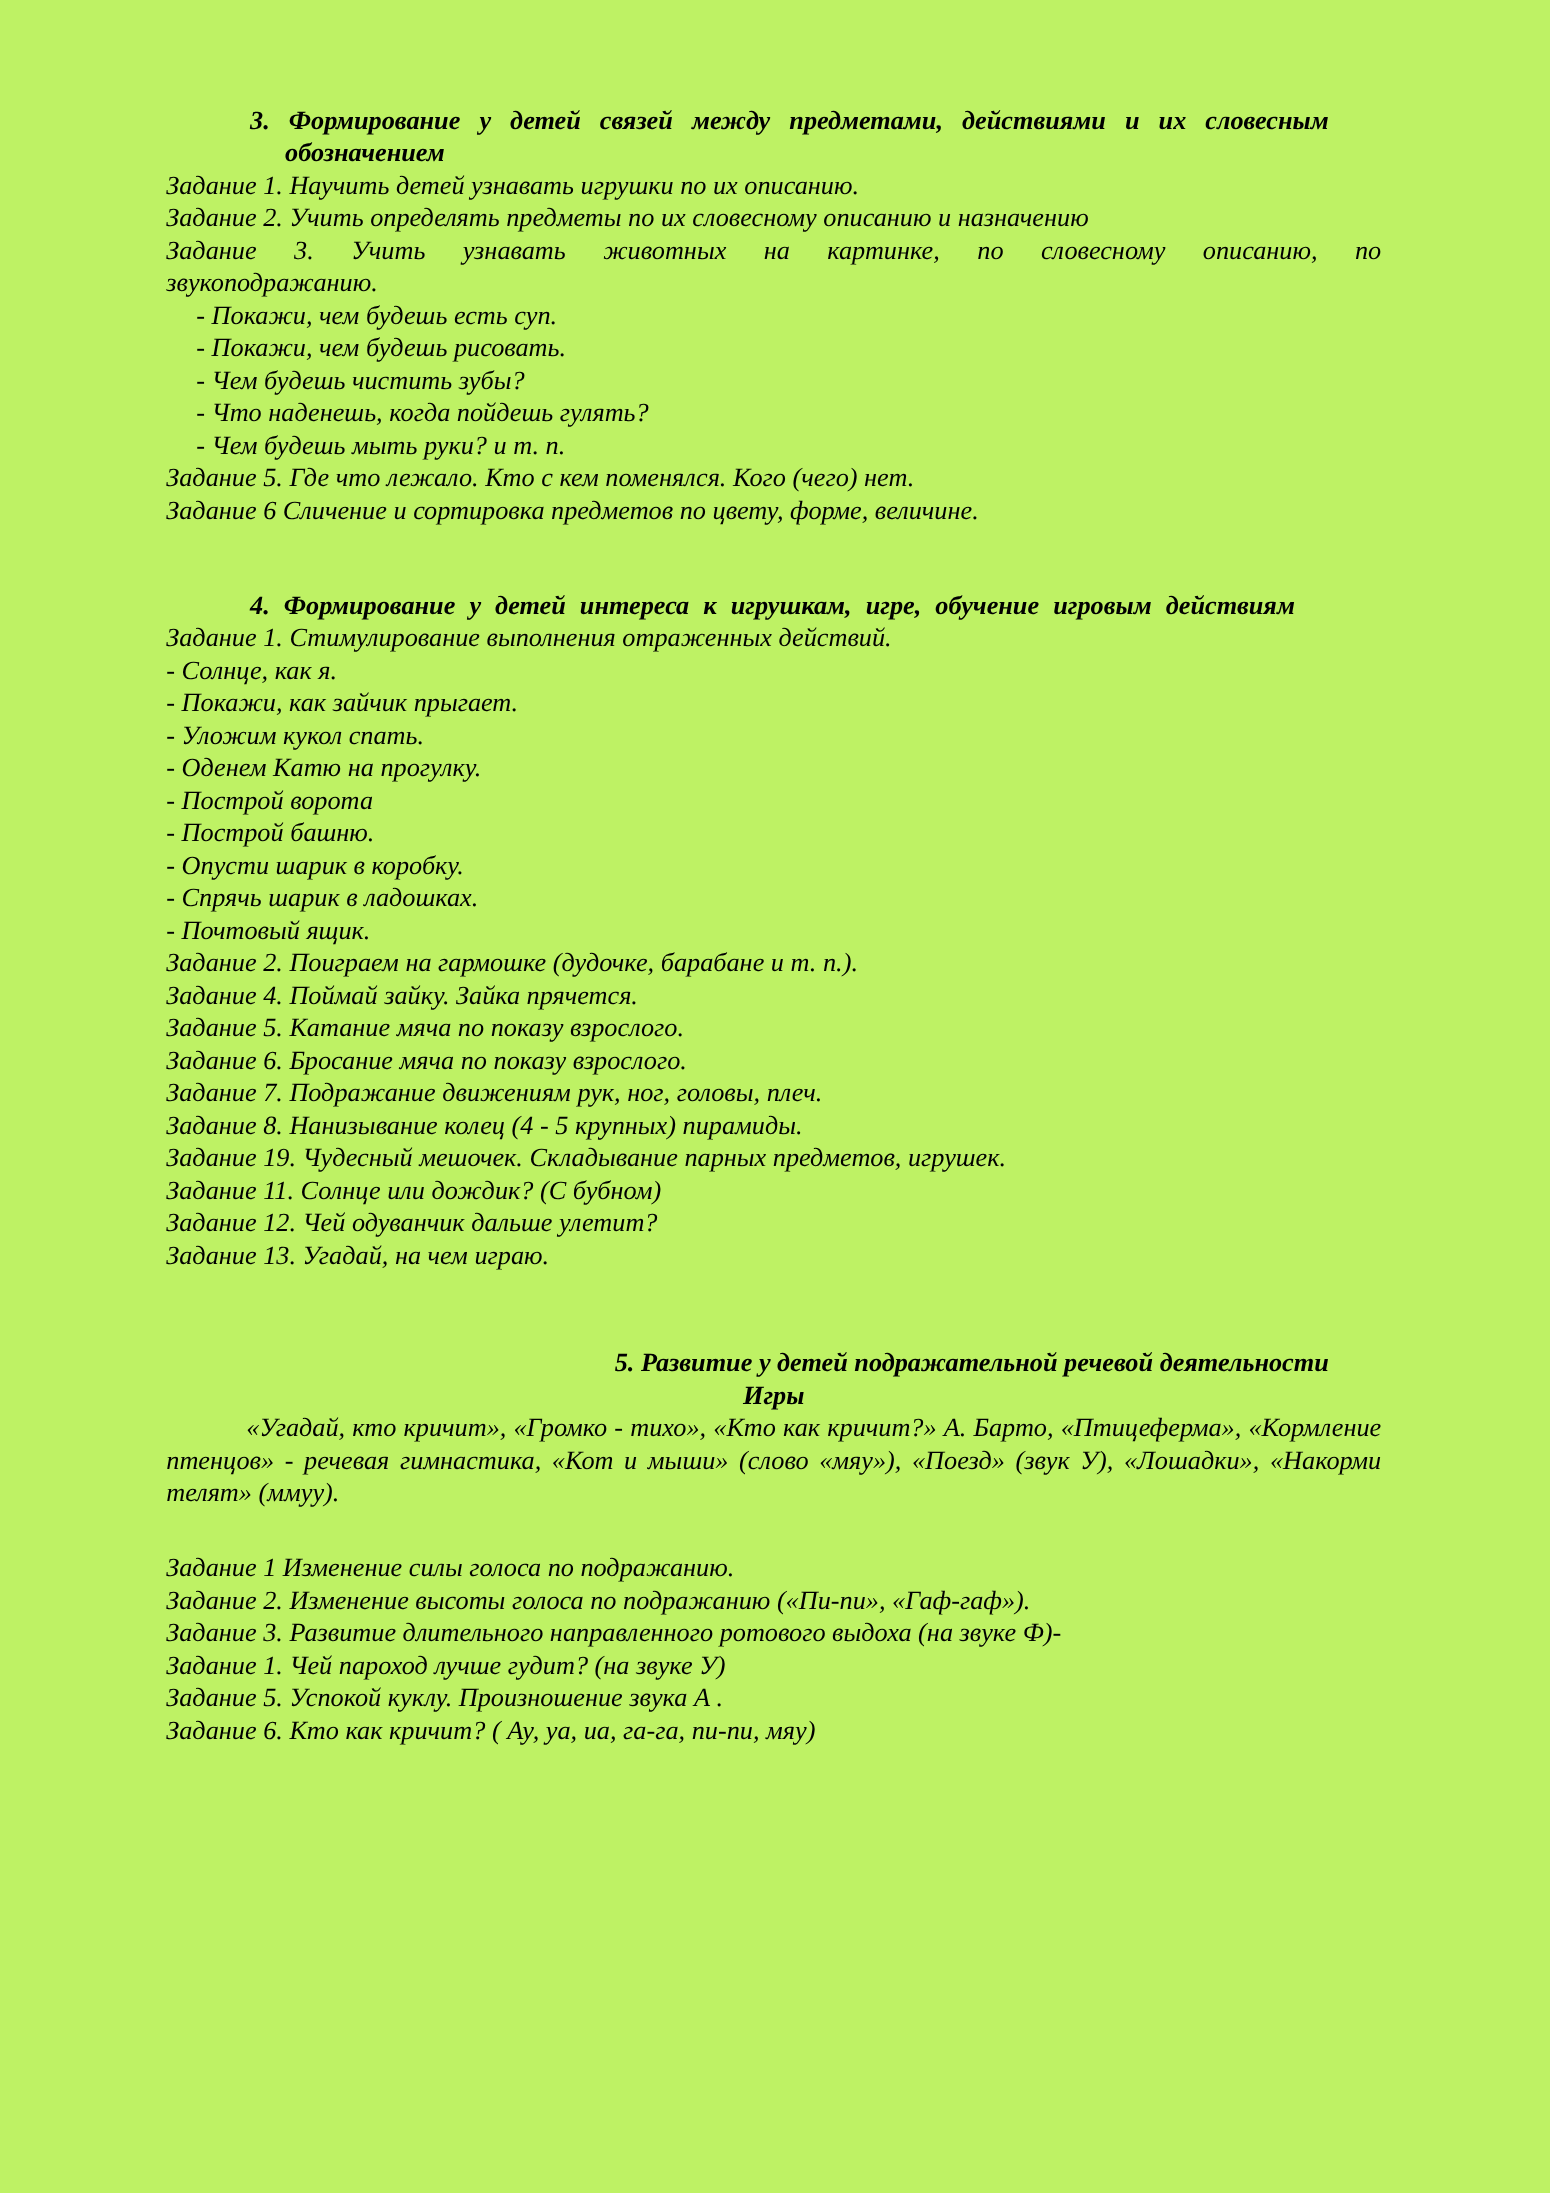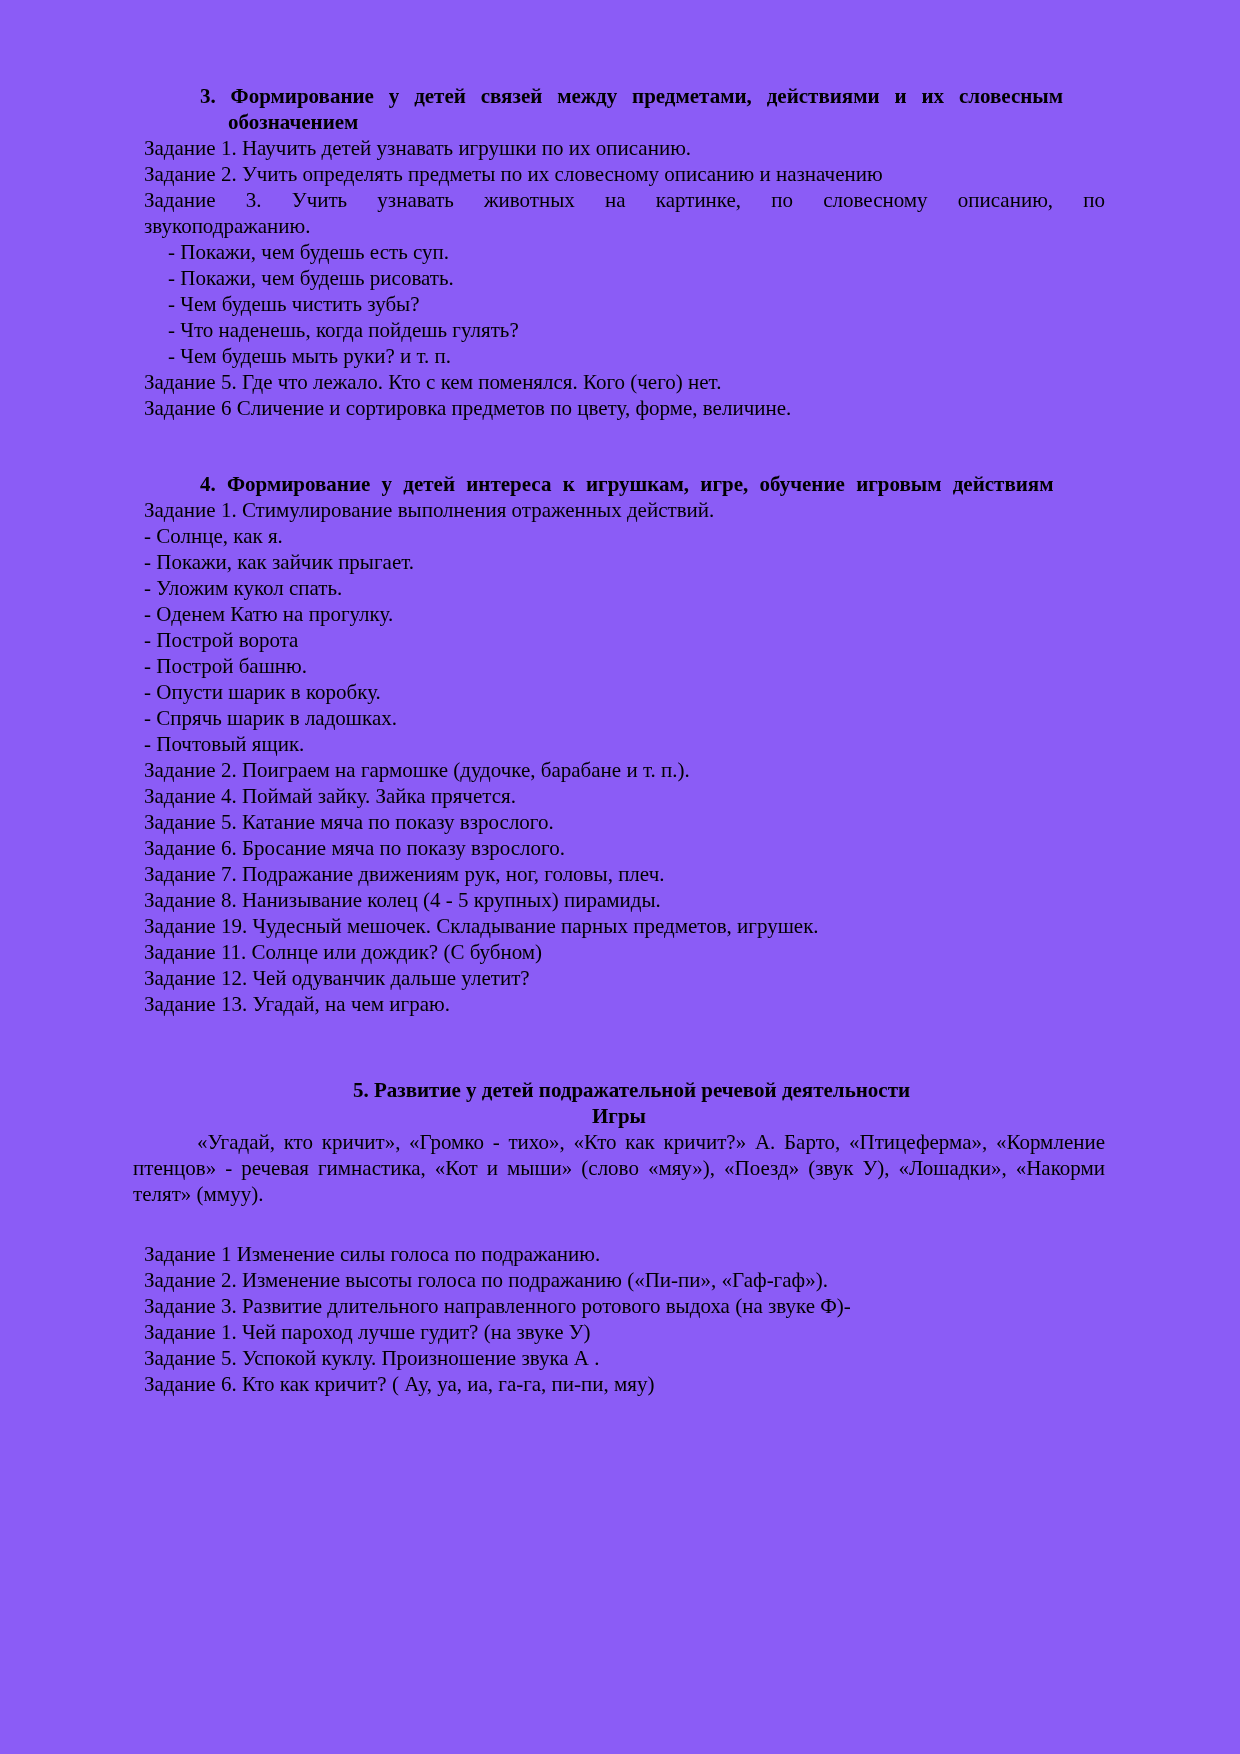--- a/index.html
+++ b/index.html
@@ -5,47 +5,48 @@
   html, body {
     margin: 0;
     padding: 0;
     background: #ffffff;
   }
   .page {
     position: relative;
     width: 1240px;
     height: 1754px;
     margin: 0 auto;
-    background: #8b5cf6;
+    background: #bef264;
     box-sizing: border-box;
     padding: 83px 135px 40px 133px;
     font-family: "Liberation Serif", "DejaVu Serif", serif;
     font-size: 21px;
     line-height: 26px;
     color: #000000;
     overflow: hidden;
+    font-style: italic;
   }
   p { margin: 0; }
 
   
   .sec-heading {
     font-weight: bold;
     margin-left: 95px;
     text-indent: -28px;
     width: 835px;
     text-align: justify;
   }
   .sec-heading.spread {
     word-spacing: 6px;
   }
   .sec-heading.plain {
-    text-align: center;
+    text-align: right;
   }
 
-  .line { text-align: left; margin-left: 11px; }
+  .line { text-align: left; }
   .line.indent { padding-left: 24px; }
   .line.wide {
     text-align: justify;
     word-spacing: 8px;
   }
 
   .center-heading {
     font-weight: bold;
     text-align: center;
   }

